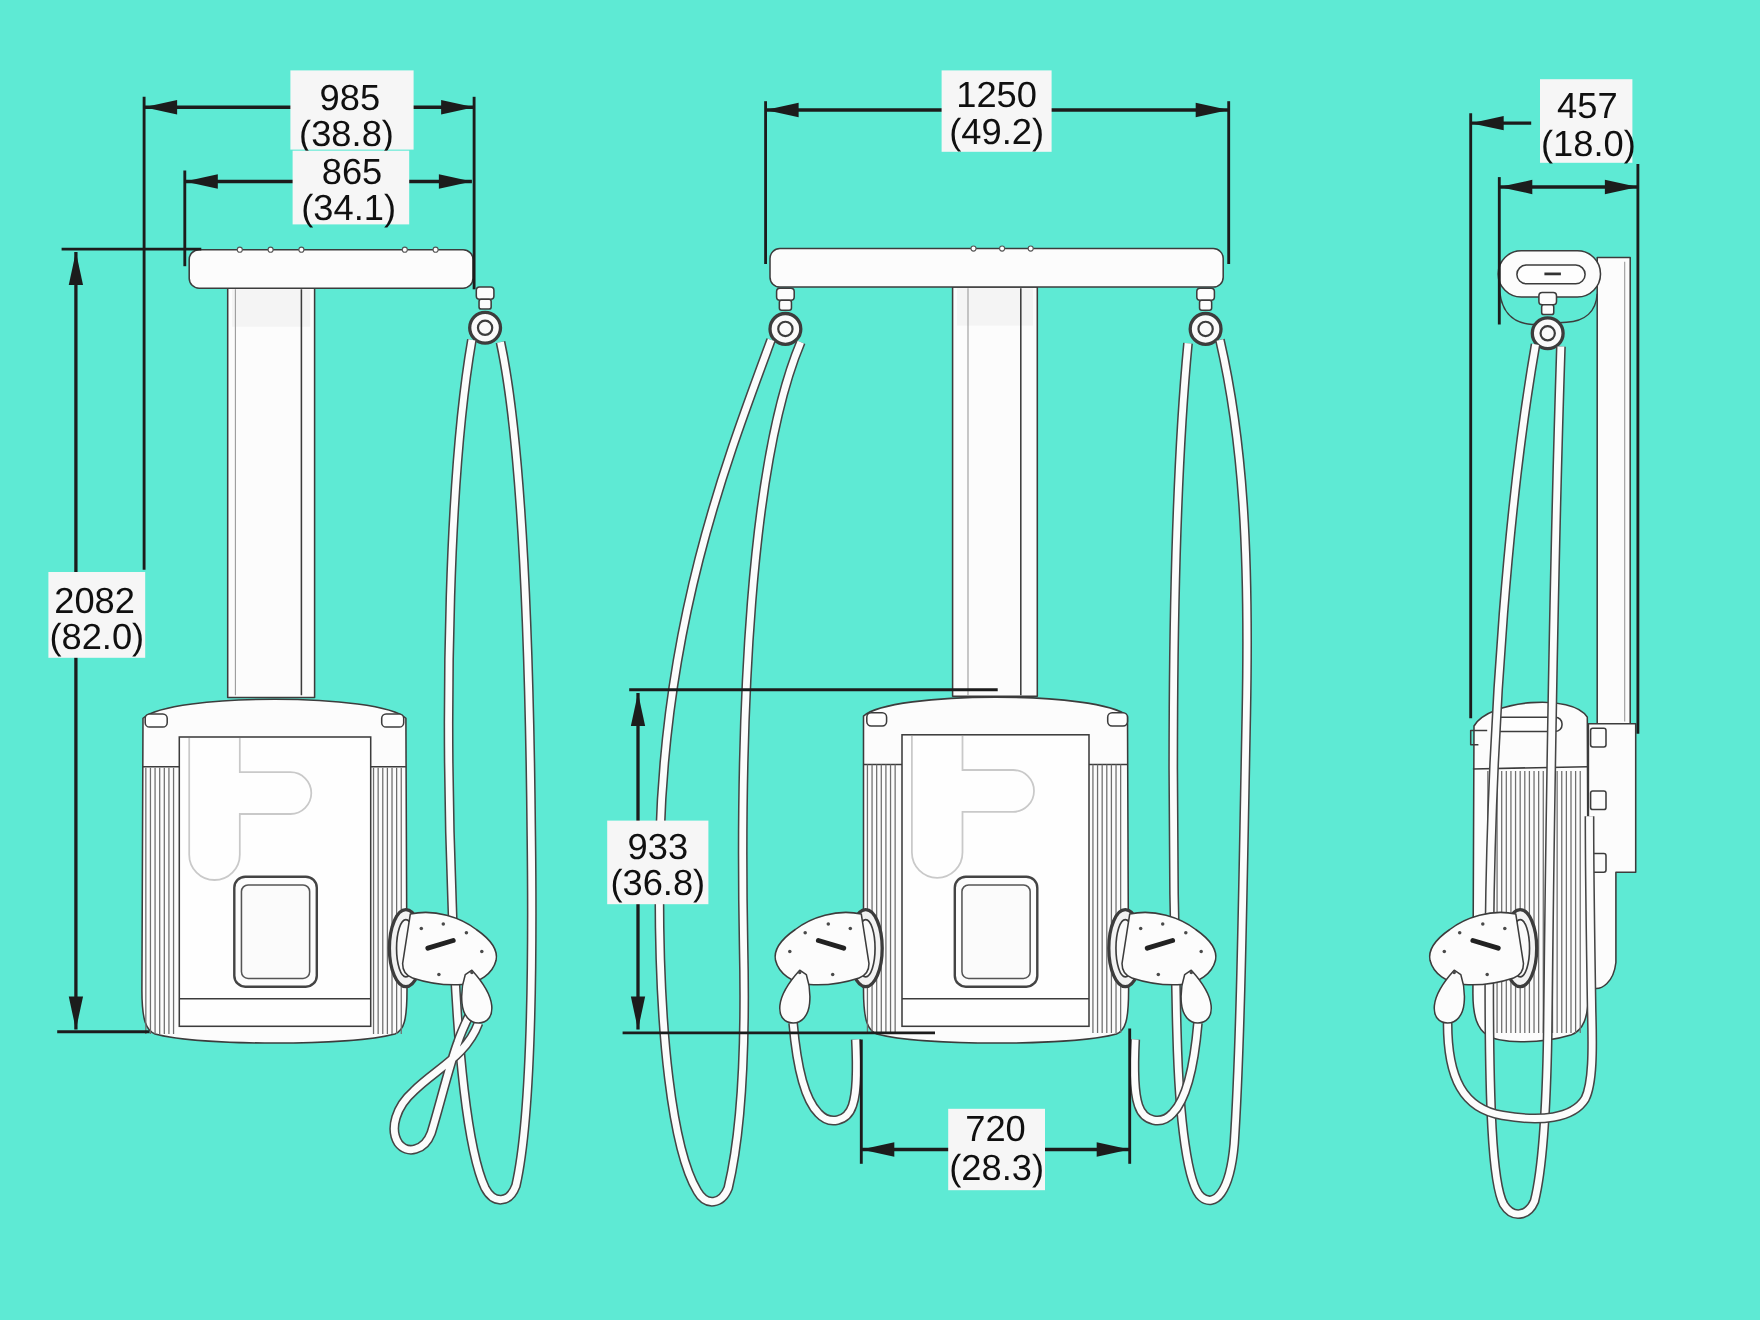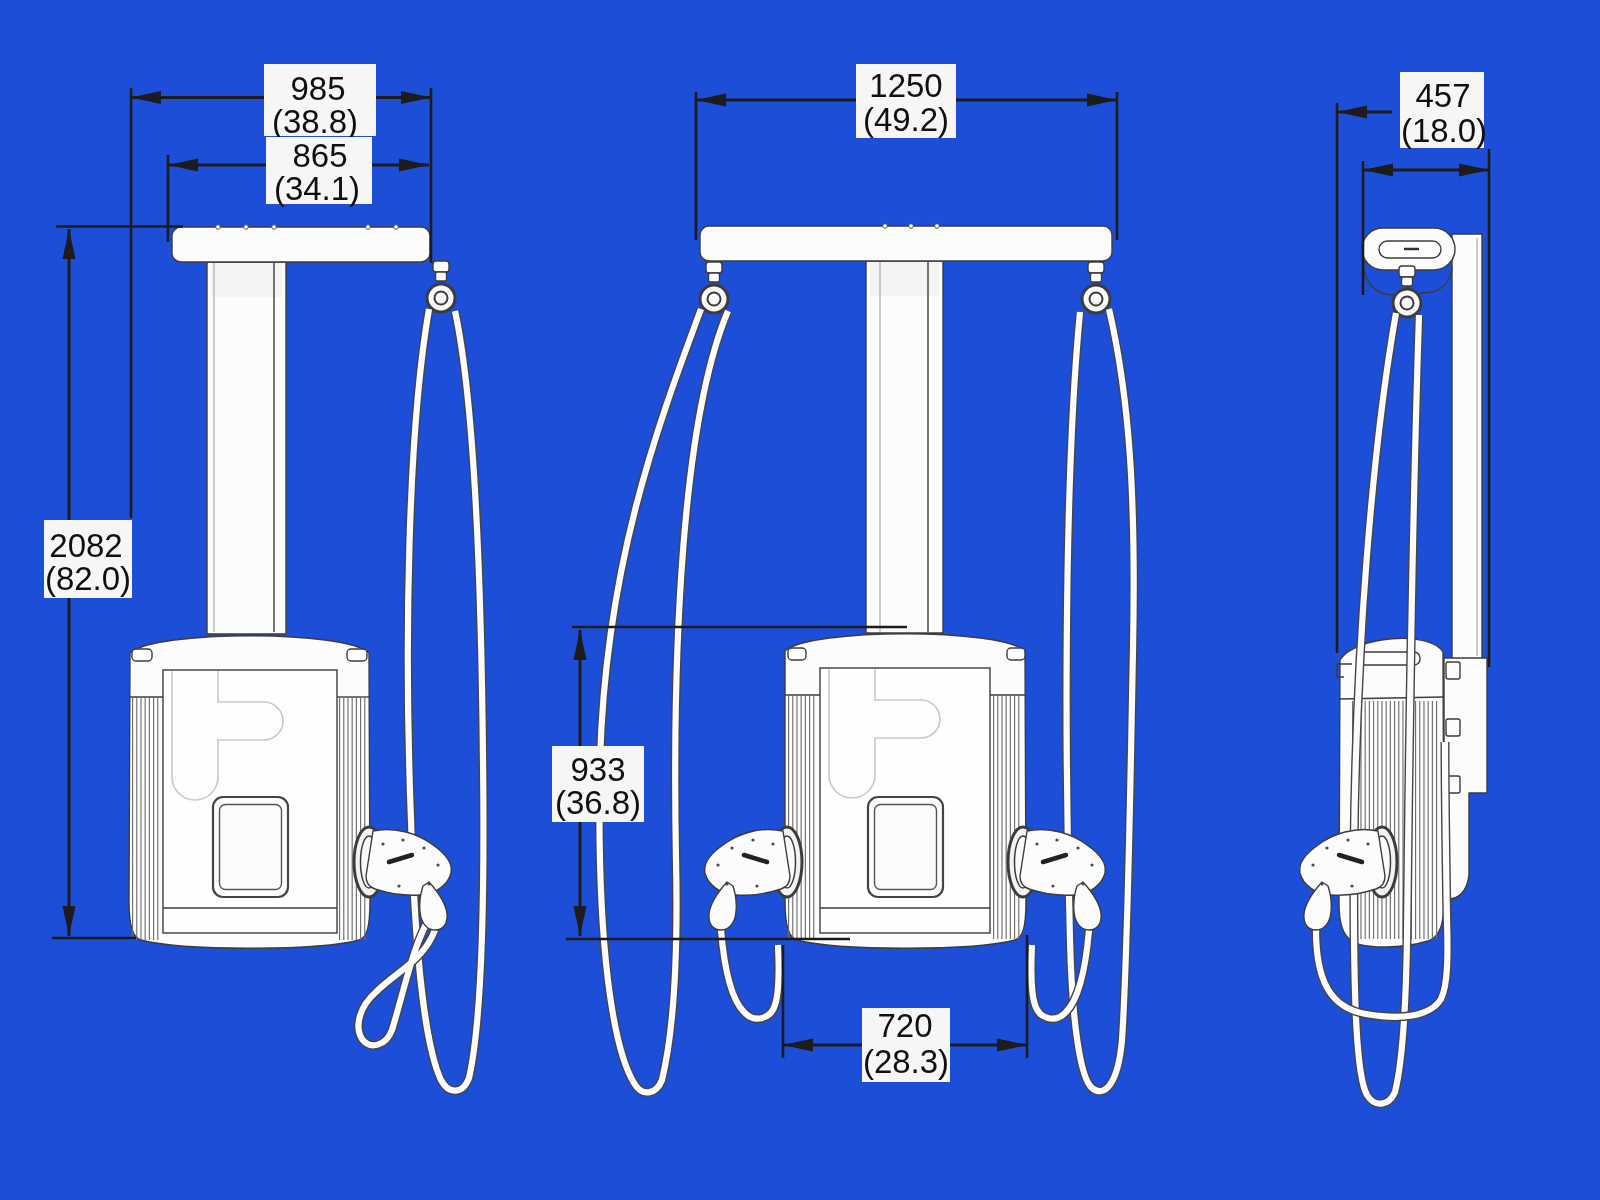--- a/index.html
+++ b/index.html
@@ -1,17 +1,17 @@
 <!DOCTYPE html>
 <html><head>
 <meta charset="utf-8">
 <style>
   html,body{margin:0;padding:0;}
   body{background:#e8e8e8;font-family:"Liberation Sans",sans-serif;}
-  .stage{position:relative;width:1600px;height:1200px;background:#1d4ed8;overflow:hidden;}
+  .stage{position:relative;width:1600px;height:1200px;background:#5eead4;overflow:hidden;}
   svg{display:block;}
   
   .art   {fill:none;stroke:#3c3c3c;stroke-width:1.4;stroke-linejoin:round;}
   .artF  {fill:#fcfcfc;stroke:#3c3c3c;stroke-width:1.4;stroke-linejoin:round;}
   .artW  {fill:#fefefe;stroke:#3c3c3c;stroke-width:1.4;}
   .thin  {fill:none;stroke:#9a9a9a;stroke-width:1;}
   .logo  {fill:none;stroke:#c9c9c9;stroke-width:1.6;}
   .fins  {fill:none;stroke:#6f6f6f;stroke-dasharray:1.15 3.05;}
   .scrO  {fill:#fdfdfd;stroke:#444;stroke-width:2.2;}
   .scrI  {fill:#fbfbfb;stroke:#555;stroke-width:1.4;}

